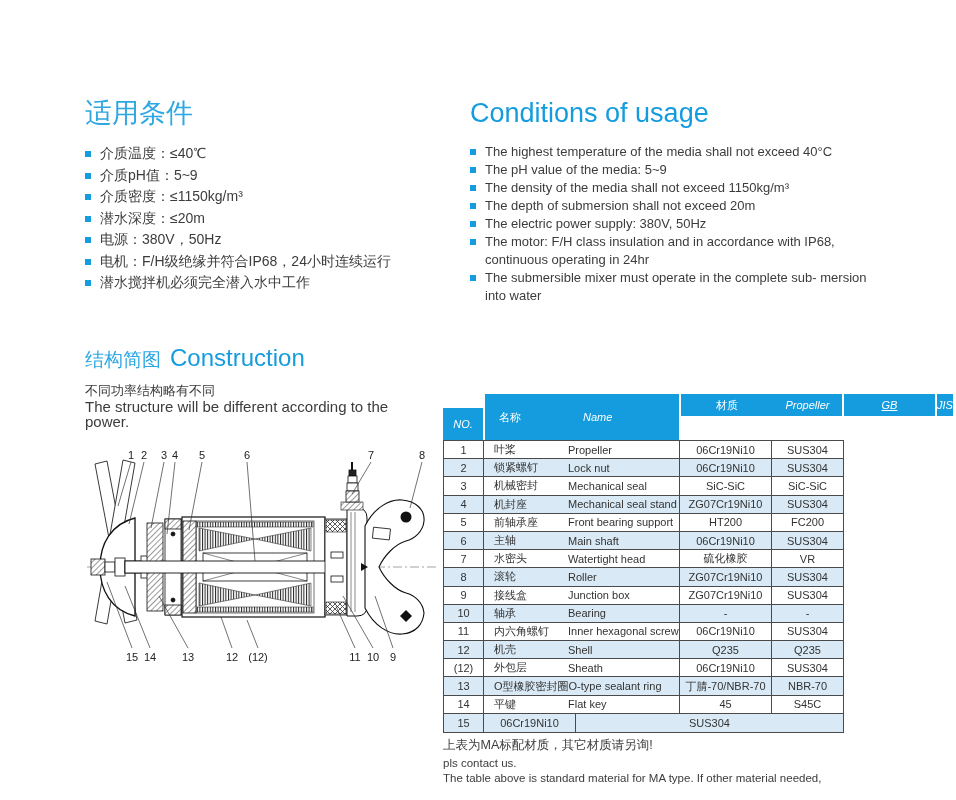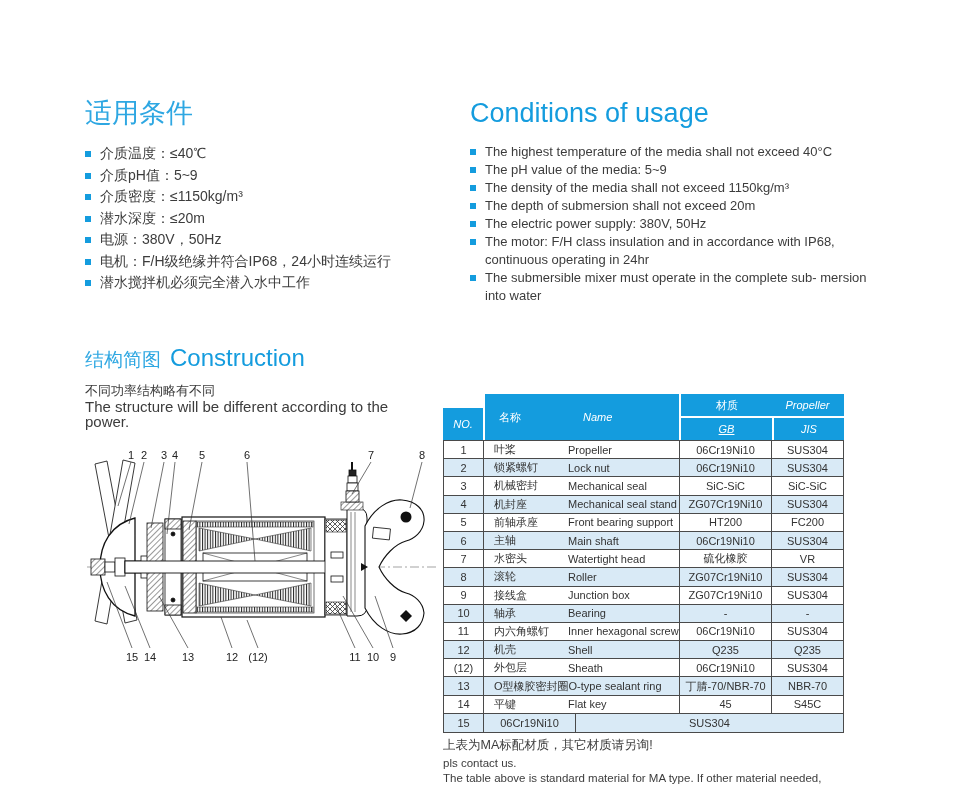--- a/index.html
+++ b/index.html
@@ -32,21 +32,21 @@
   .construct-note .n-en{font-size:15px;line-height:15px;color:var(--ink);}
   
   .diagram{position:absolute;left:85px;top:444px;width:360px;height:240px;}
   
   .parts-table{position:absolute;left:443px;top:394px;width:401px;font-size:11px;}
   .thead{display:flex;gap:2px;height:46px;color:#fff;}
   .th-cell{background:var(--accent-dark);}
   .th-no{width:40px;display:flex;align-items:center;justify-content:center;font-style:italic;margin-top:14px;}
   .th-name{width:194px;display:flex;align-items:center;padding-left:14px;box-sizing:border-box;}
   .th-name .h-en{font-style:italic;margin-left:62px;}
-  .th-mat{width:163px;display:flex;flex-direction:column;gap:2px;}
+  .th-mat{width:163px;display:flex;flex-direction:row;gap:2px;}
   .th-mat-top{height:22px;display:flex;align-items:center;background:var(--accent-dark);}
   .th-mat-top .mt-cn{width:92px;text-align:center;}
   .th-mat-top .mt-en{width:69px;text-align:center;font-style:italic;}
   .th-mat-bot{height:22px;display:flex;gap:2px;}
   .th-gb{width:91px;display:flex;align-items:center;justify-content:center;font-style:italic;background:var(--accent-dark);text-decoration:underline;}
   .th-jis{flex:1;display:flex;align-items:center;justify-content:center;font-style:italic;background:var(--accent-dark);}
   .tbody{border:1px solid var(--grid);box-sizing:border-box;}
   .trow{display:flex;height:18.2px;box-sizing:border-box;border-bottom:1px solid var(--grid);color:#333;background:#fff;}
   .trow:nth-child(even){background:var(--row-alt);}
   .trow:last-child{border-bottom:none;}

